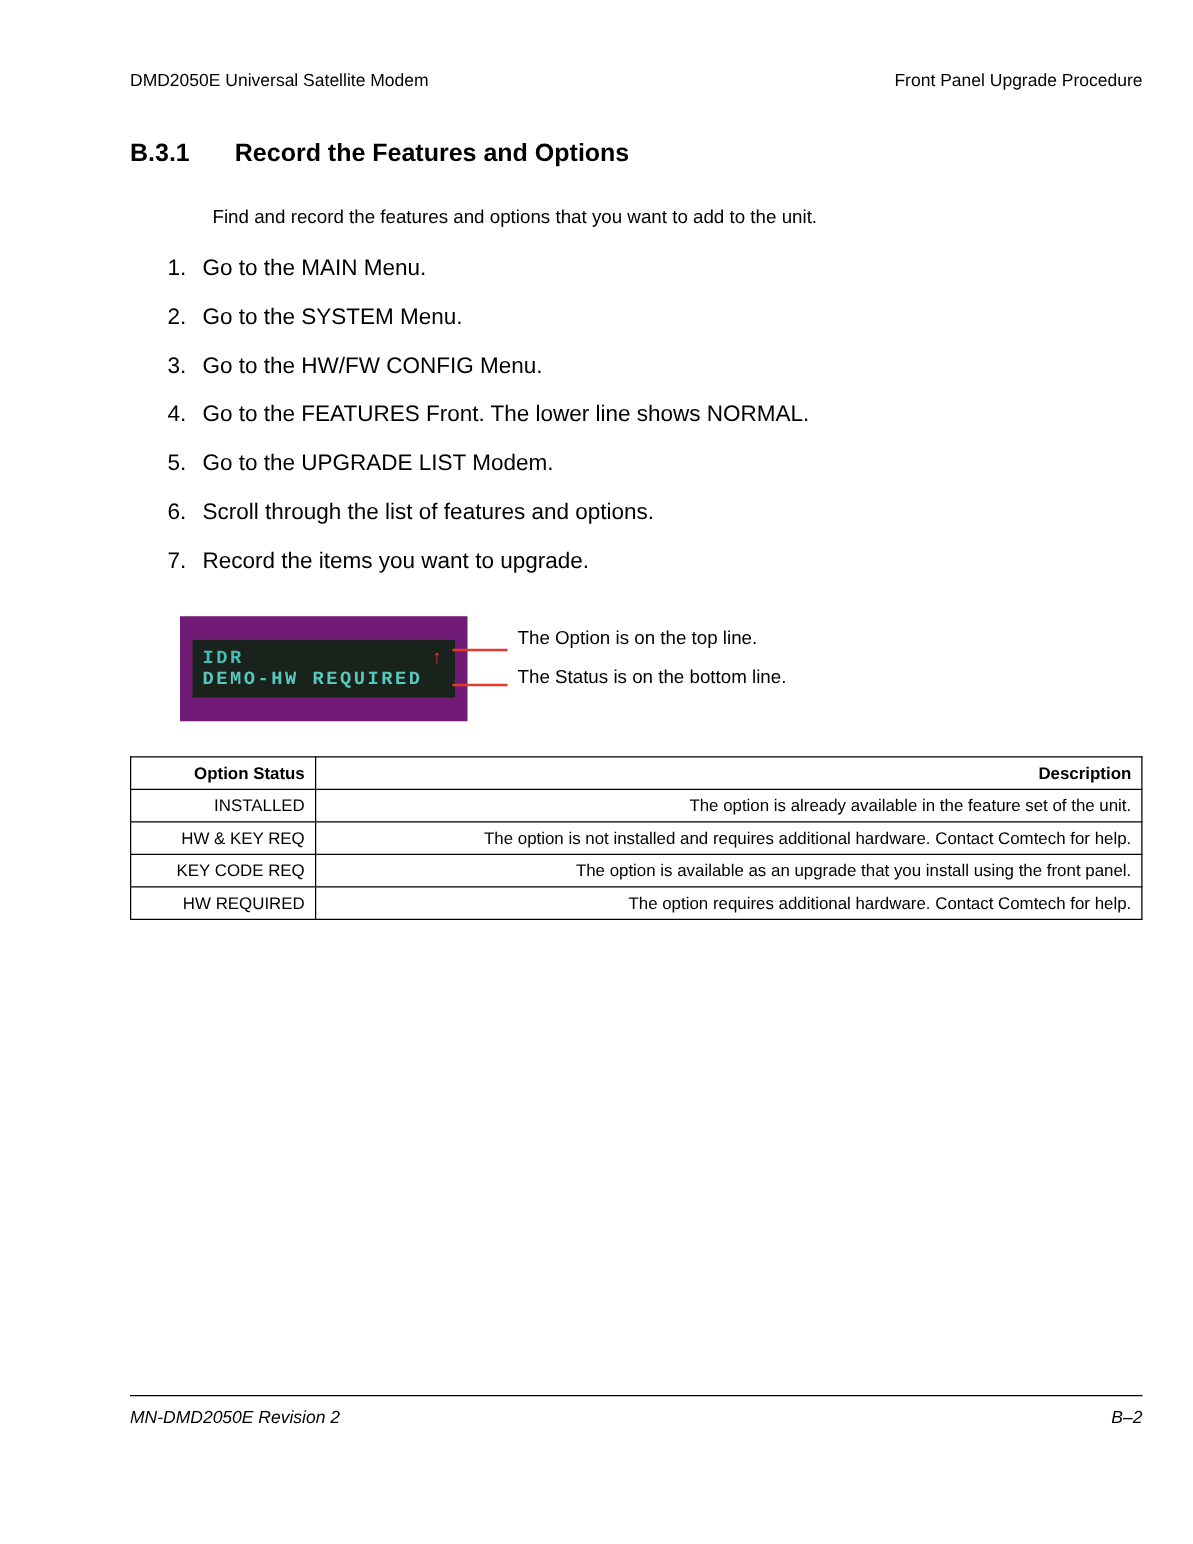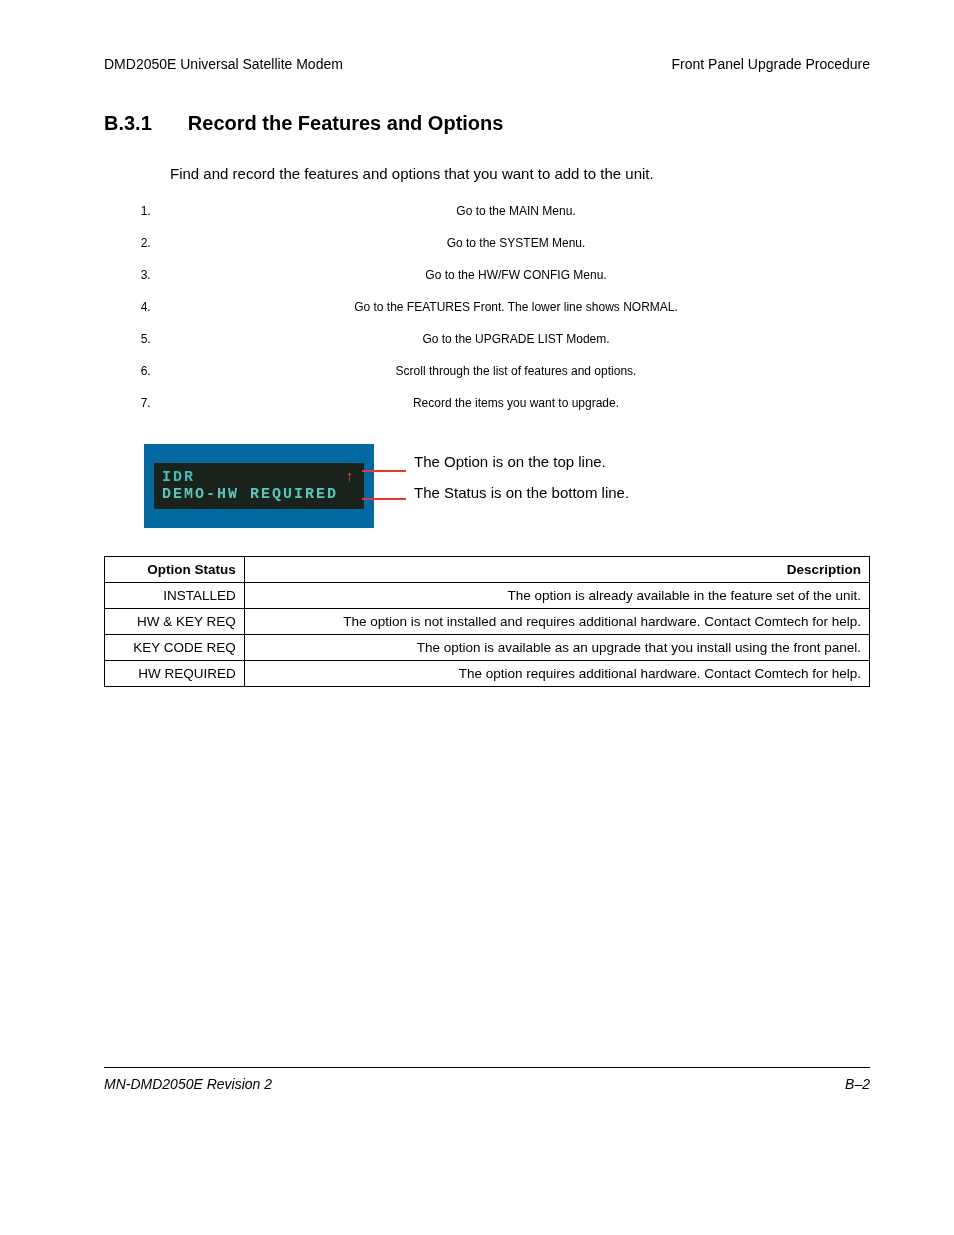--- a/index.html
+++ b/index.html
@@ -4,21 +4,21 @@
 <style>
   body {
     font-family: Arial, Helvetica, sans-serif;
     background: #fff;
     margin: 0;
     padding: 0;
     color: #000;
     width: 954px;
   }
   .page {
-    padding: 56px 84px 30px 104px;
+    padding: 56px 40px 30px 104px;
     box-sizing: border-box;
     min-height: 1235px;
     position: relative;
   }
   .hdr {
     display: flex;
     justify-content: space-between;
     font-size: 14px;
     margin-bottom: 40px;
   }
@@ -31,38 +31,37 @@
   }
   .intro {
     font-size: 15px;
     margin-left: 66px;
     margin-bottom: 22px;
   }
   ol.steps {
     list-style: decimal;
     margin: 0 0 34px 50px;
     padding: 0;
-    font-size: 12px;
-    text-align: center;
+    font-size: 18px;
   }
   ol.steps li {
     margin-bottom: 18px;
     padding-left: 8px;
   }
 
   .figwrap {
     display: flex;
     align-items: center;
     gap: 40px;
     margin: 0 0 28px 40px;
   }
   .lcd-box {
     width: 230px;
     height: 84px;
-    background: #0369a1;
+    background: #701a75;
     position: relative;
     display: flex;
     flex-direction: column;
     justify-content: center;
     padding: 4px 10px;
     box-sizing: border-box;
   }
   .lcd-inner {
     background: #19221b;
     padding: 6px 8px;

